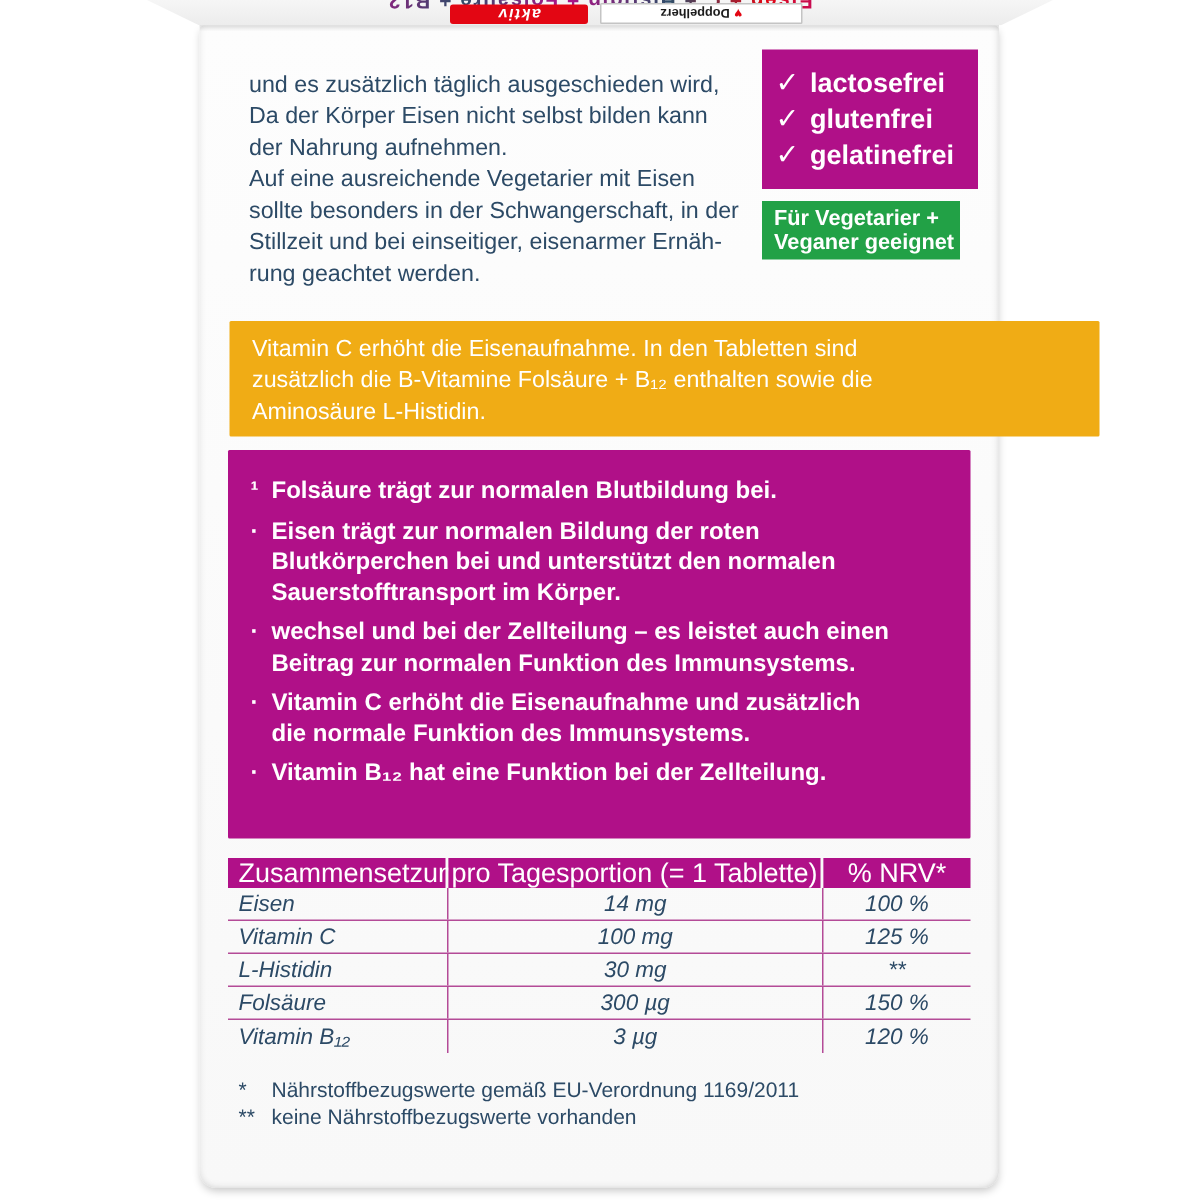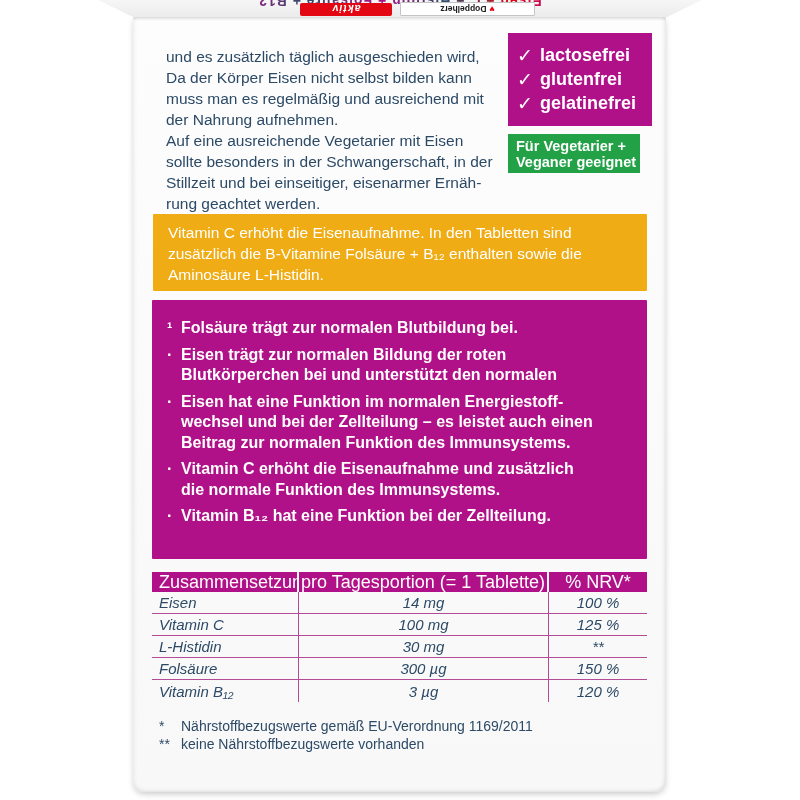--- a/index.html
+++ b/index.html
@@ -73,21 +73,21 @@
   .claim-row { display:flex; align-items:center; height:24px; font-weight:700; font-size:18px; }
   .check { font-size:19px; font-weight:700; margin-right:7px; }
 
   .veggie {
     left:375px; top:117px; width:132px; height:39px;
     background:#22a146; color:#fff; font-weight:700; font-size:14.5px;
     line-height:16px; padding:4px 0 0 8px;
   }
 
   .note {
-    left:20px; top:197px; width:494px; height:77px;
+    left:20px; top:197px; width:580px; height:77px;
     background:#f0ac15; color:#fff; font-size:15.5px; line-height:21px;
     padding:8px 0 0 15px; border-radius:1px;
   }
 
   .benefits {
     left:19px; top:283px; width:495px; height:259px;
     background:#b01088; color:#fff;
     font-weight:700; font-size:16px; line-height:20.5px;
     padding:18px 10px 0 14px; border-radius:1px;
   }
@@ -125,21 +125,20 @@
     <span>Doppelherz</span>
   </div>
 </div>
 <div class="seam"></div>
 
 <div class="face">
 
   <div class="intro">
     <div>und es zusätzlich täglich ausgeschieden wird,</div>
     <div>Da der Körper Eisen nicht selbst bilden kann</div>
-    <div>muss man es regelmäßig und ausreichend mit</div>
     <div>der Nahrung aufnehmen.</div>
     <div>Auf eine ausreichende Vegetarier mit Eisen</div>
     <div>sollte besonders in der Schwangerschaft, in der</div>
     <div>Stillzeit und bei einseitiger, eisenarmer Ernäh-</div>
     <div>rung geachtet werden.</div>
   </div>
 
   <div class="claims">
     <div class="claim-row">
       <span class="check">✓</span>
@@ -168,24 +167,24 @@
 
   <div class="benefits">
     <div class="benefit">
       <span class="marker">¹</span>
       <div>Folsäure trägt zur normalen Blutbildung bei.</div>
     </div>
     <div class="benefit">
       <span class="marker">·</span>
       <div>Eisen trägt zur normalen Bildung der roten</div>
       <div>Blutkörperchen bei und unterstützt den normalen</div>
-    </div>
-    <div class="benefit">
-      <span class="marker">·</span>
-      <div>Eisen hat eine Funktion im normalen Energiestoff-</div>
+      <div>Sauerstofftransport im Körper.</div>
+    </div>
+    <div class="benefit">
+      <span class="marker">·</span>
       <div>wechsel und bei der Zellteilung – es leistet auch einen</div>
       <div>Beitrag zur normalen Funktion des Immunsystems.</div>
     </div>
     <div class="benefit">
       <span class="marker">·</span>
       <div>Vitamin C erhöht die Eisenaufnahme und zusätzlich</div>
       <div>die normale Funktion des Immunsystems.</div>
     </div>
     <div class="benefit">
       <span class="marker">·</span>

